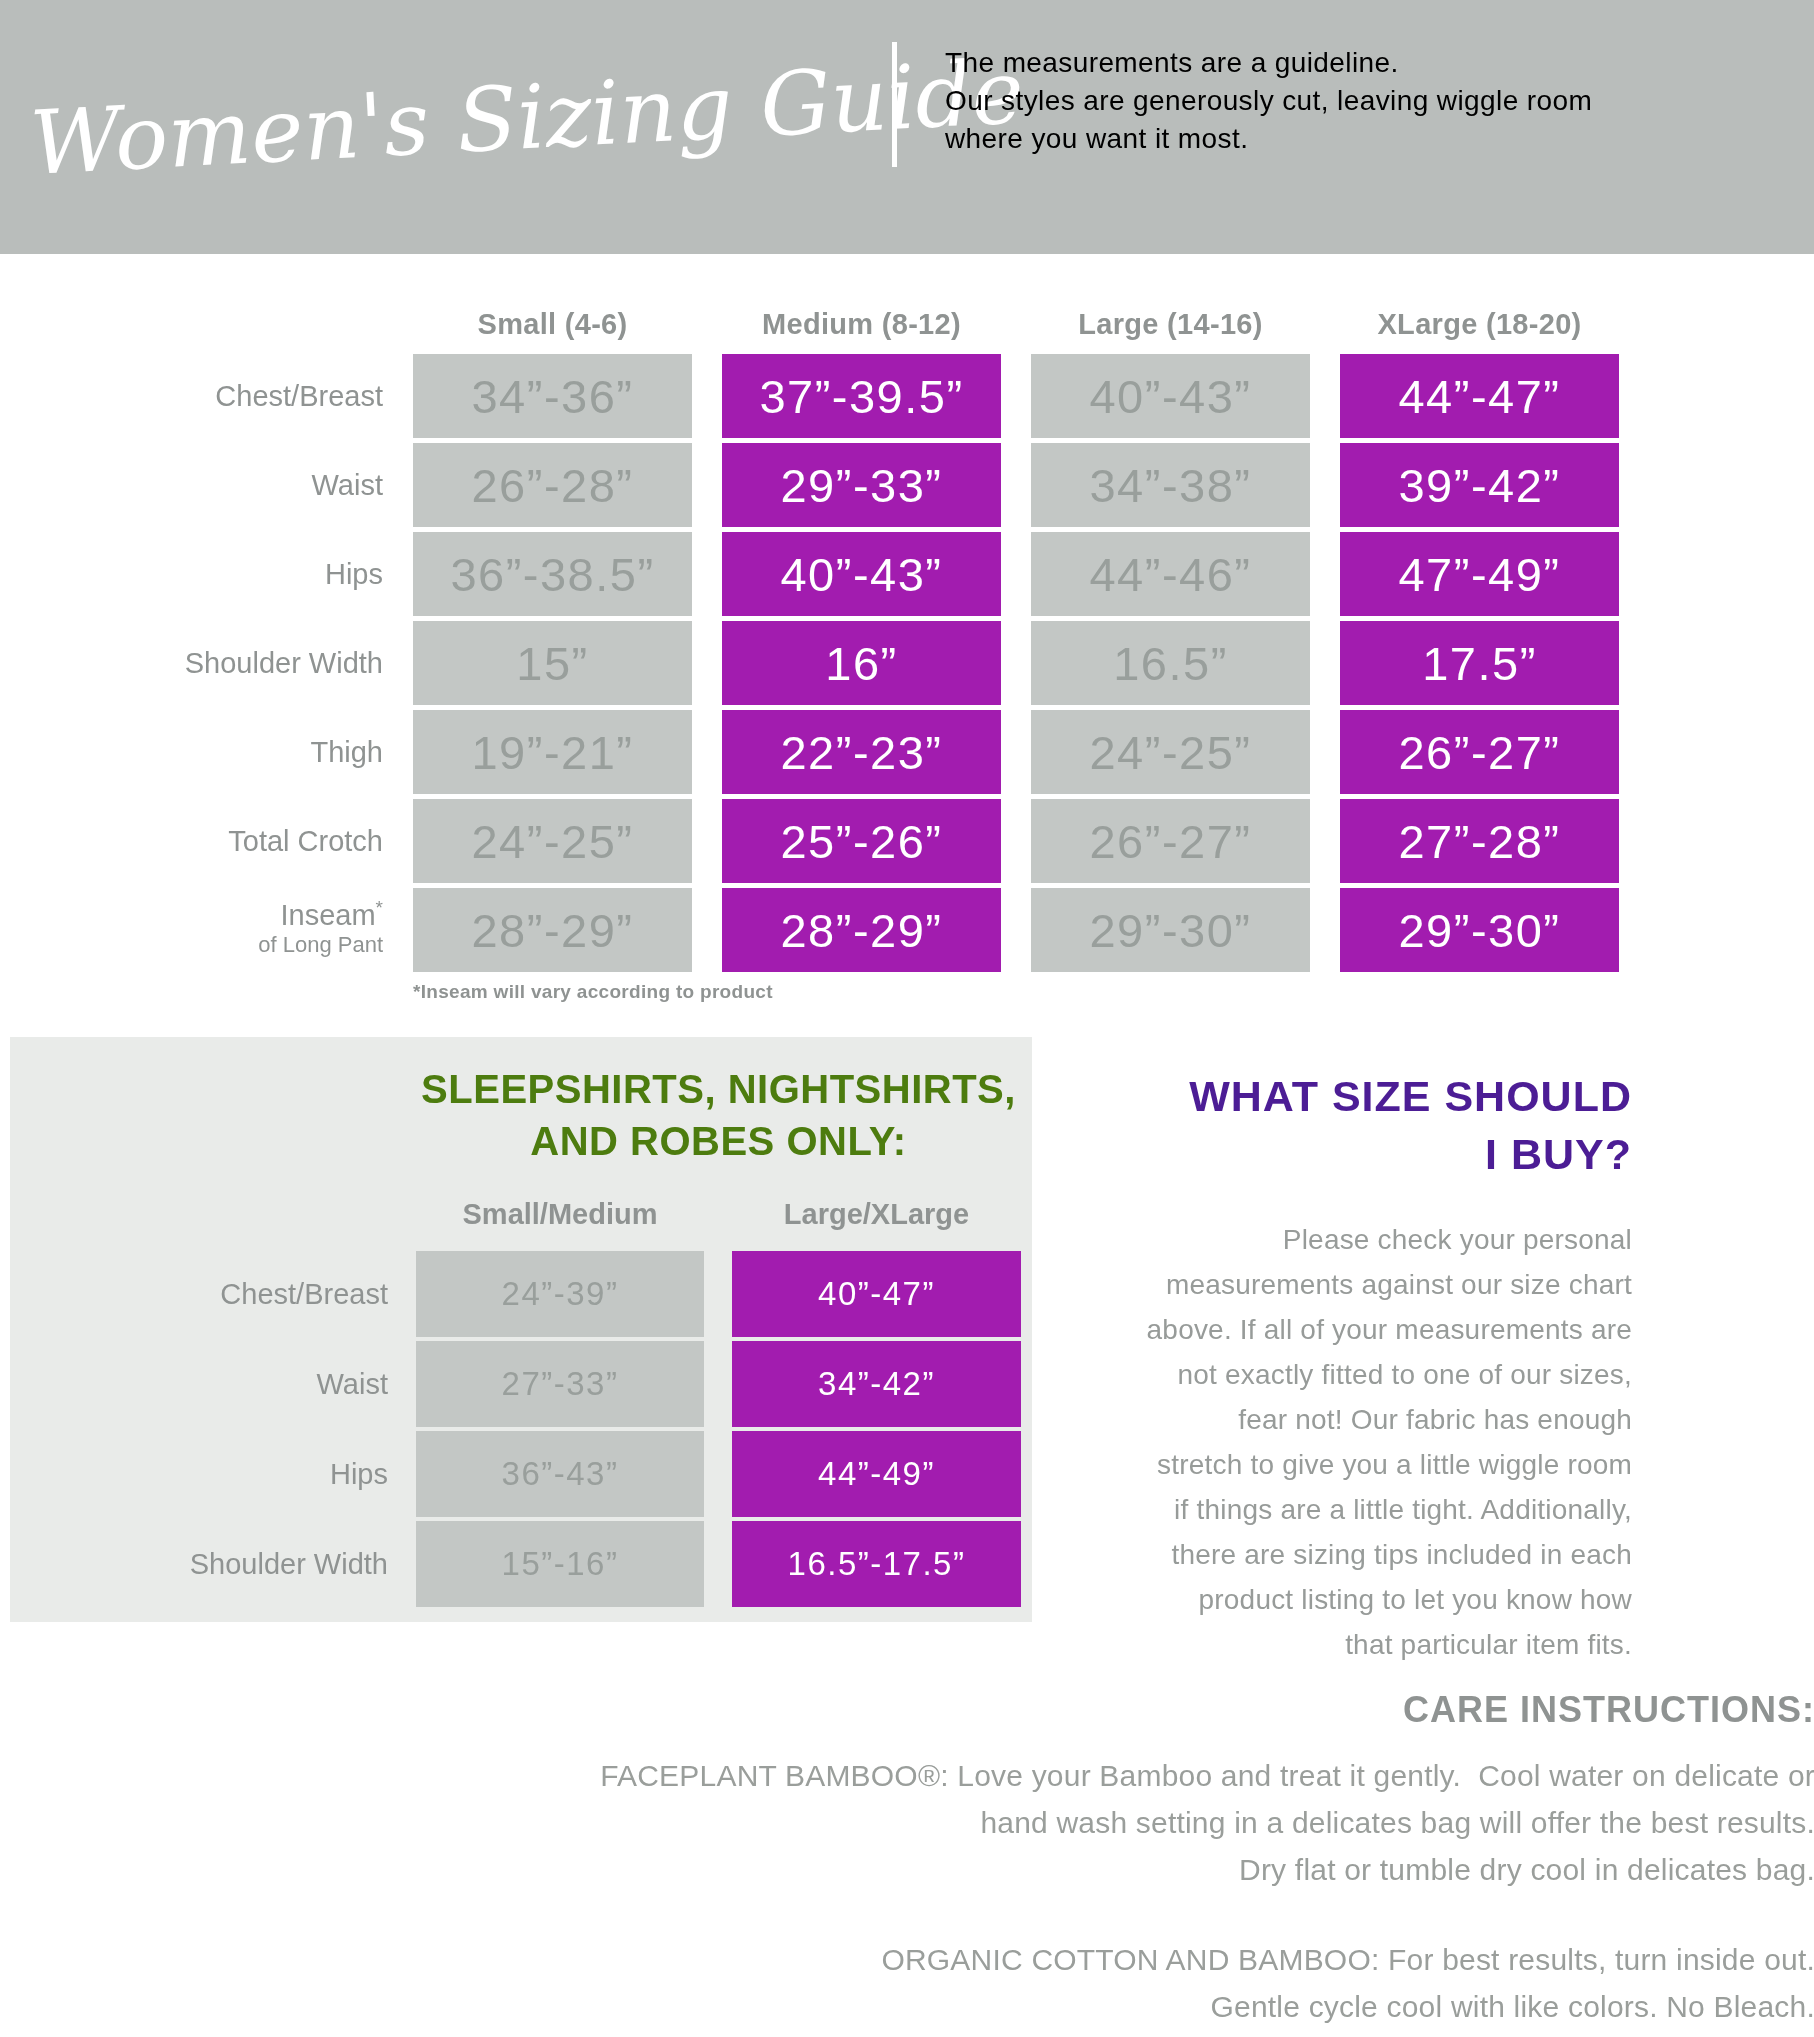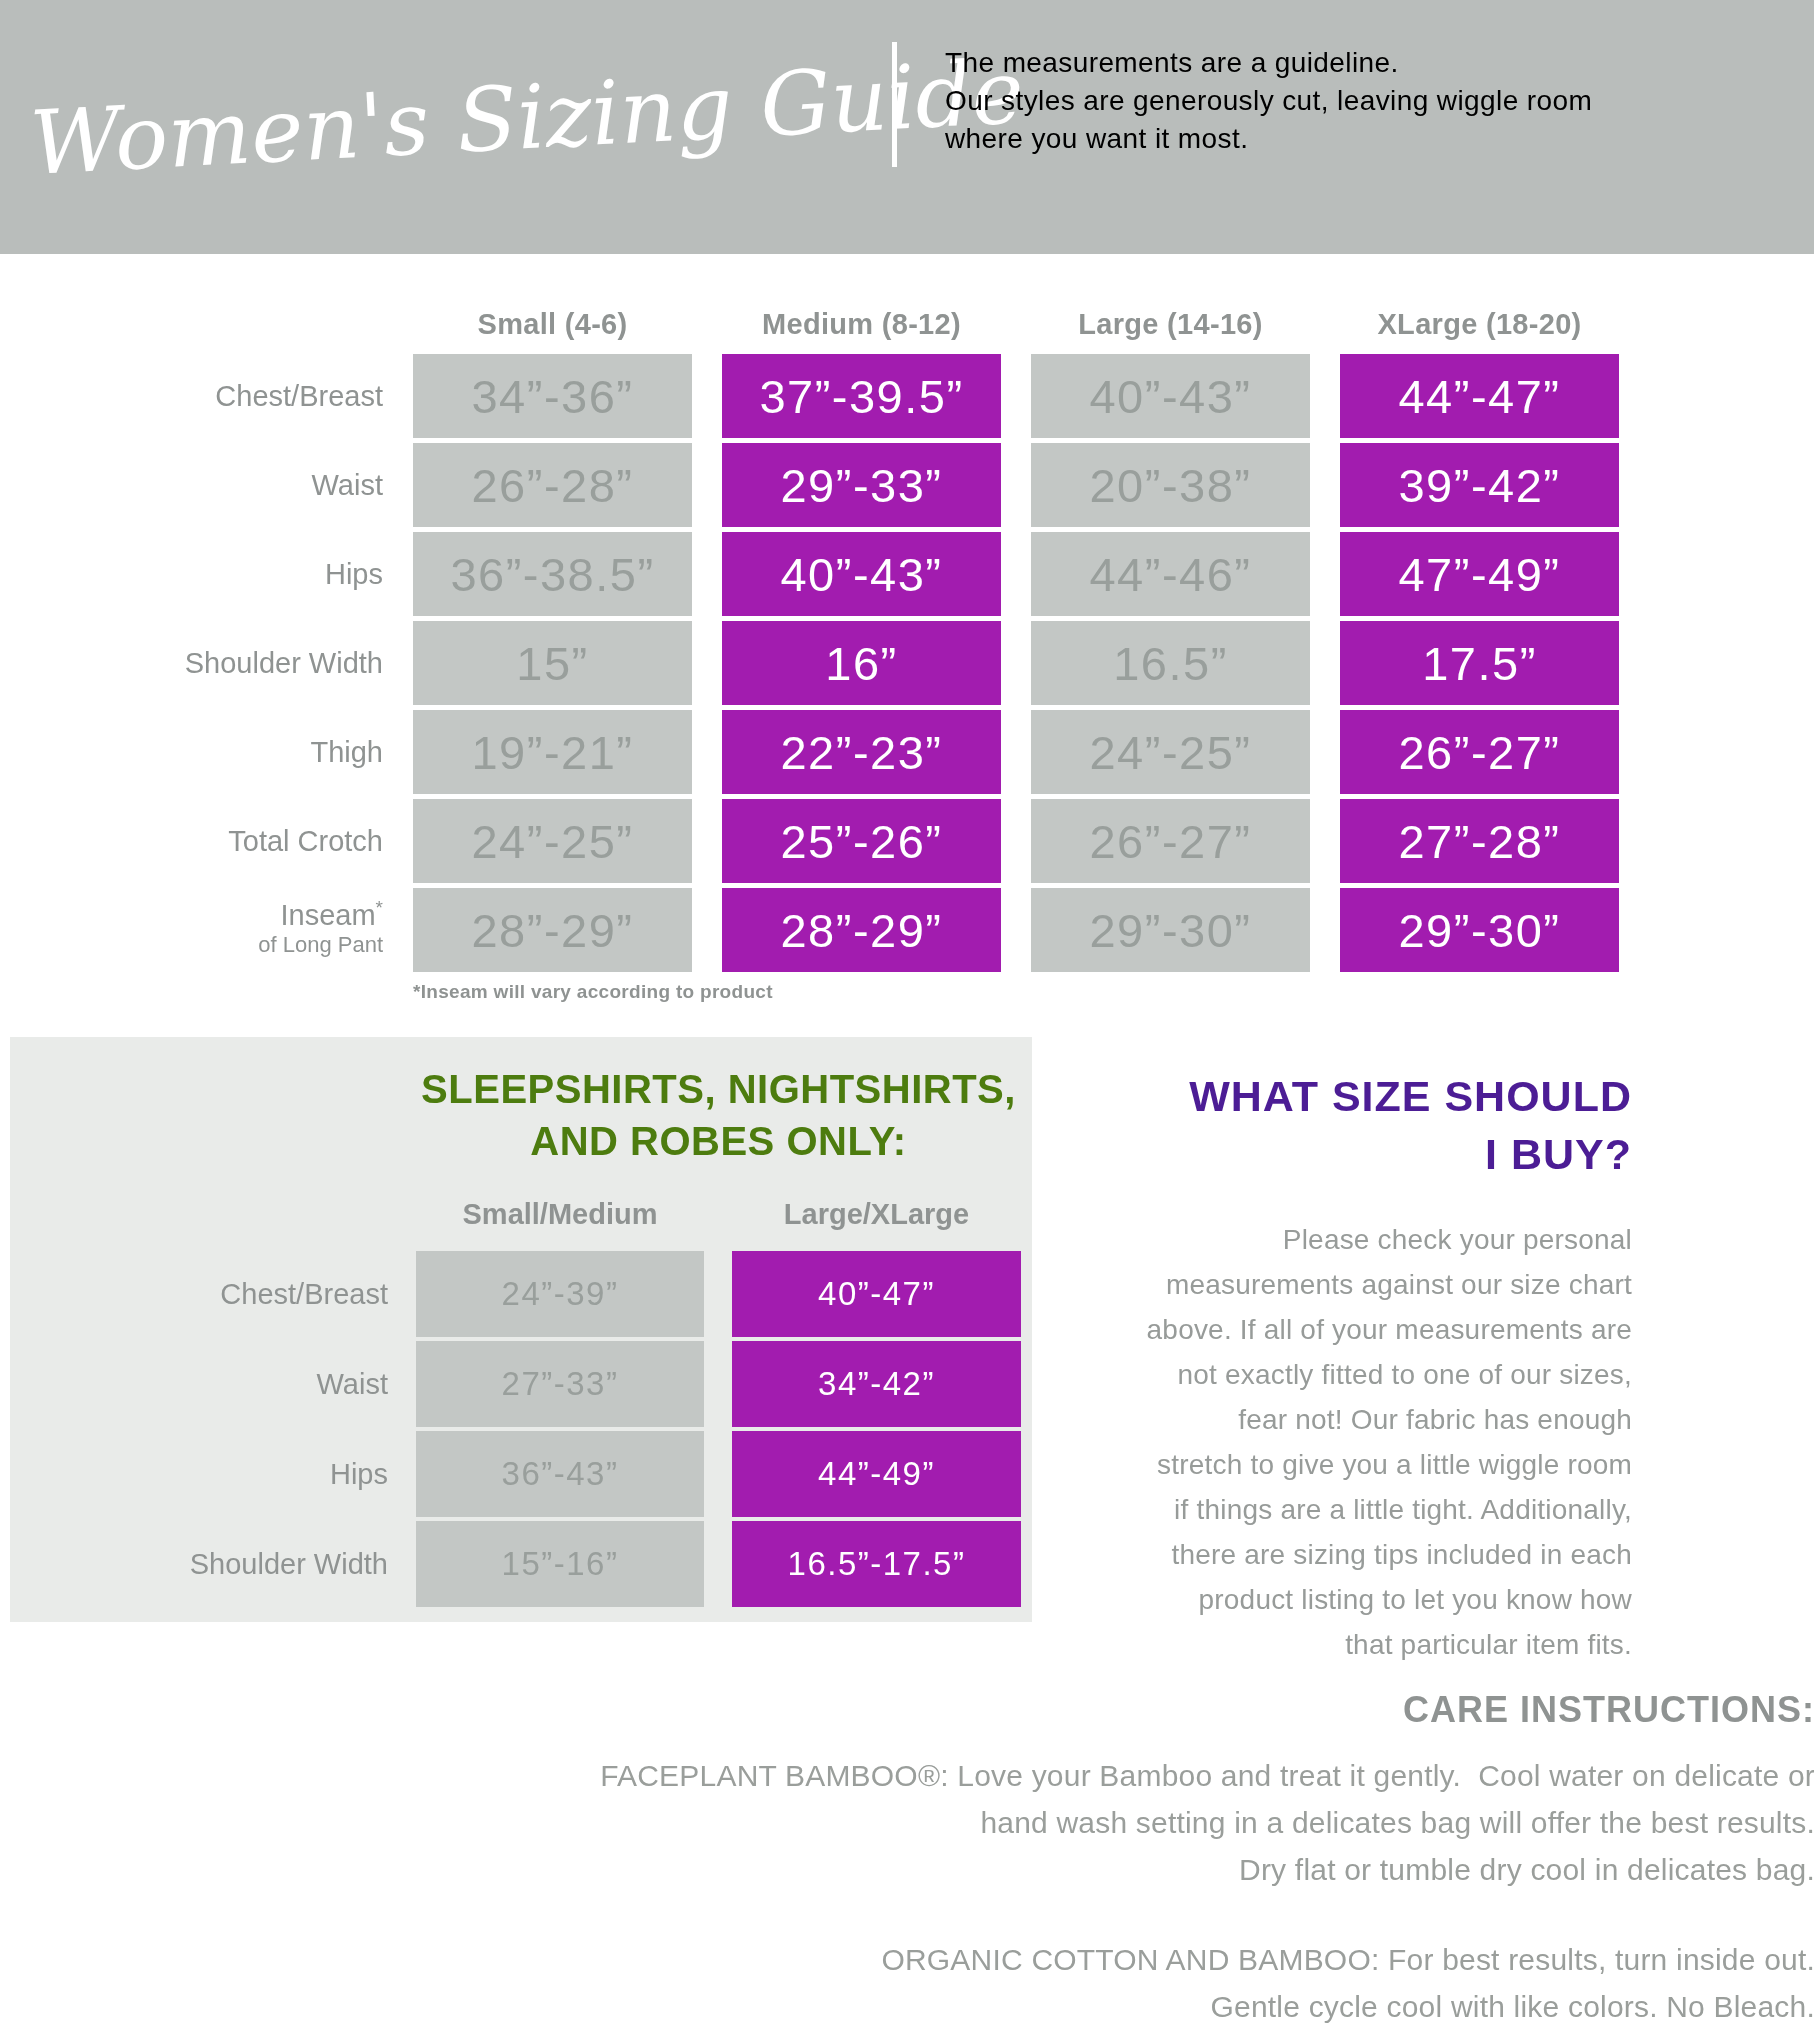--- a/index.html
+++ b/index.html
@@ -90,21 +90,21 @@
     <div class="mcell val light">34”-36”</div>
     <div class="mcell val dark">37”-39.5”</div>
     <div class="mcell val light">40”-43”</div>
     <div class="mcell val dark">44”-47”</div>
 
     <div class="mcell lbl">
         <div class="lbl-main"><span>Waist</span></div>
       </div>
     <div class="mcell val light">26”-28”</div>
     <div class="mcell val dark">29”-33”</div>
-    <div class="mcell val light">20”-38”</div>
+    <div class="mcell val light">34”-38”</div>
     <div class="mcell val dark">39”-42”</div>
 
     <div class="mcell lbl">
         <div class="lbl-main"><span>Hips</span></div>
       </div>
     <div class="mcell val light">36”-38.5”</div>
     <div class="mcell val dark">40”-43”</div>
     <div class="mcell val light">44”-46”</div>
     <div class="mcell val dark">47”-49”</div>
 

